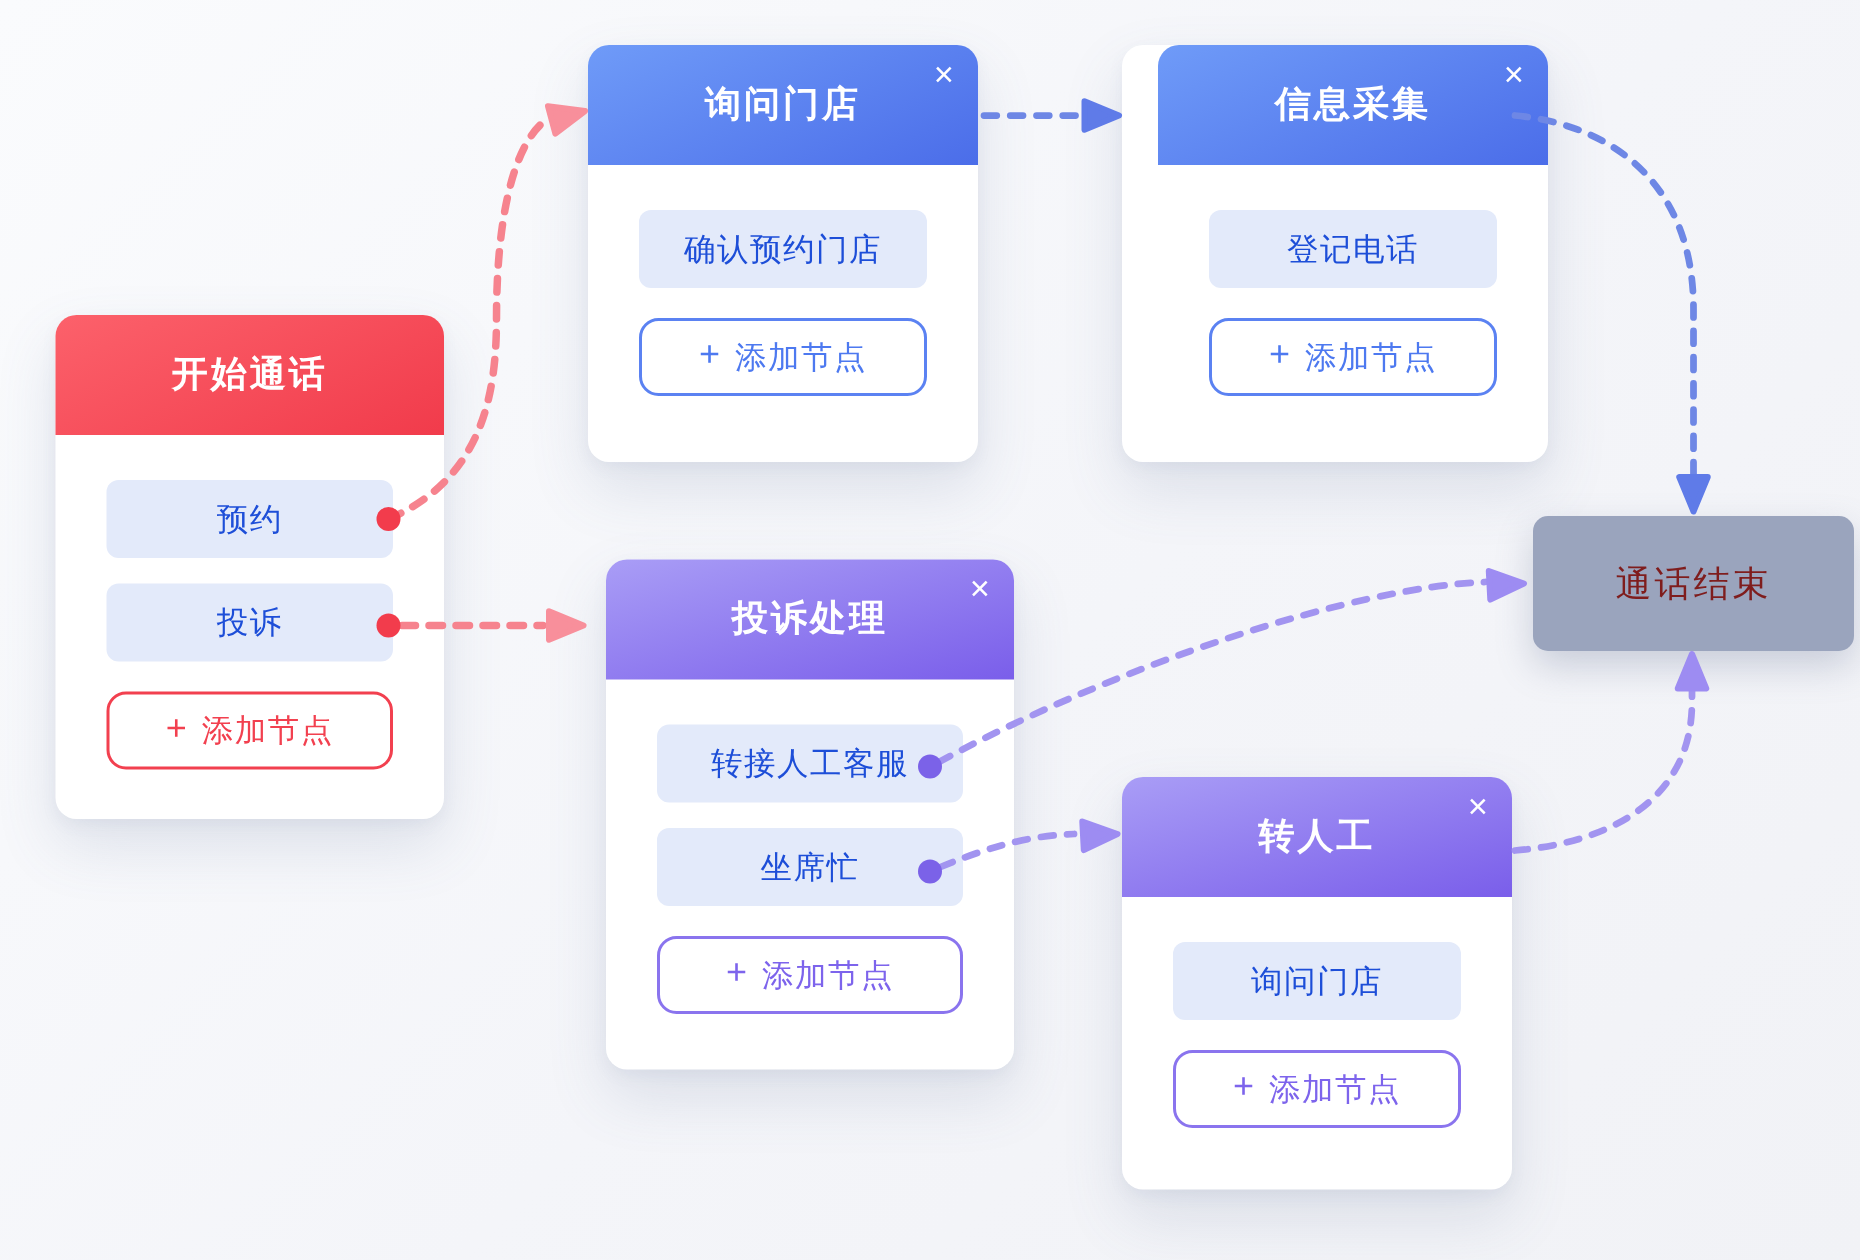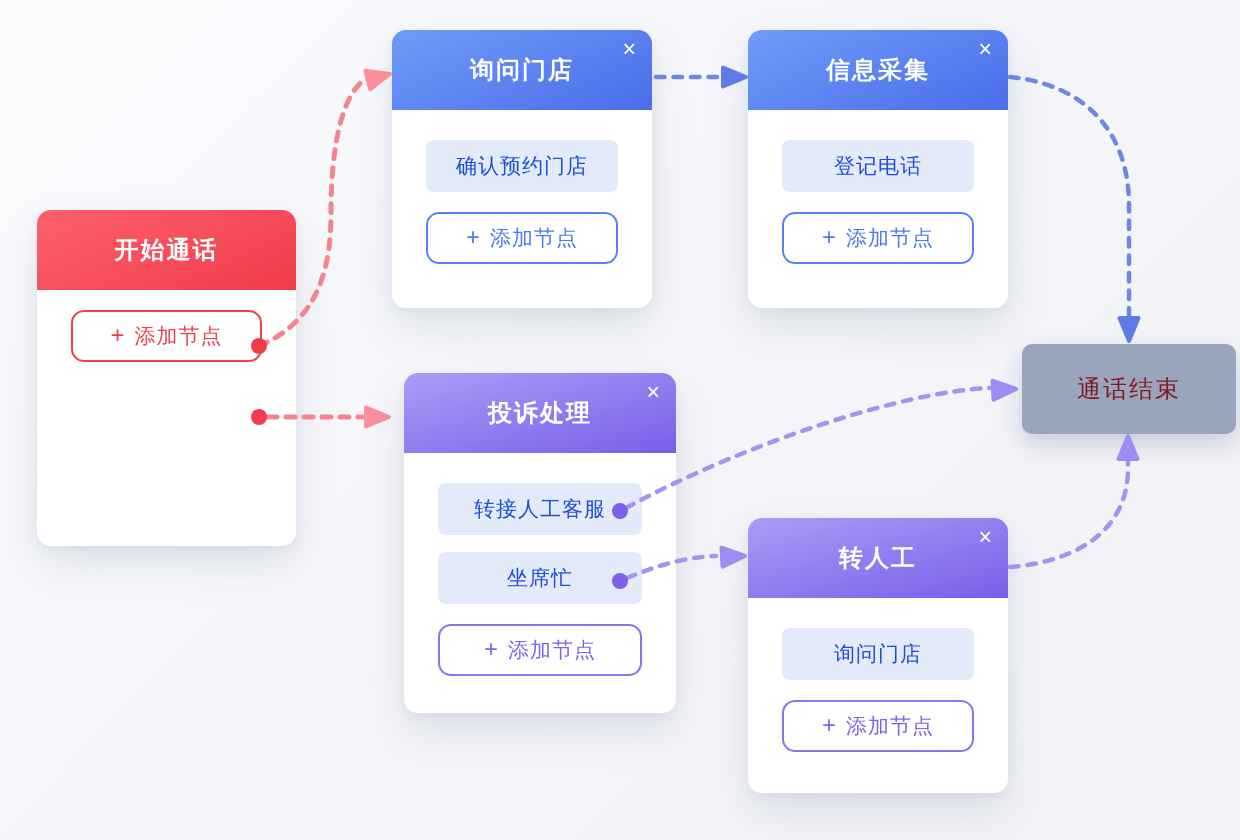--- a/index.html
+++ b/index.html
@@ -38,39 +38,47 @@
     display:flex; align-items:center; justify-content:center; gap:9px;
     font-size:21px; letter-spacing:1px; cursor:pointer;
   }
   .add-btn .plus { font-size:24px; font-weight:400; line-height:1; margin-top:-2px; }
   .btn-red    { color:#f2404f; border-color:#f2404f; }
   .btn-blue   { color:#4d79f0; border-color:#5b82f2; }
   .btn-purple { color:#7d64ec; border-color:#8a74ee; }
 
   #n-start     { left:37px;  top:210px; width:259px; height:336px; }
   #n-ask       { left:392px; top:30px;  width:260px; height:278px; }
-  #n-info      { left:748px; top:30px;  width:260px; height:278px; }
+  #n-info      { left:748px; top:30px;  width:260px; height:278px;padding-left:24px; }
   #n-complaint { left:404px; top:373px; width:272px; height:340px;text-align:center; }
   #n-human     { left:748px; top:518px; width:260px; height:275px; }
   #n-end {
     left:1022px; top:344px; width:214px; height:90px;
     background:#9aa4bd; border-radius:10px;
     display:flex; align-items:center; justify-content:center;
     box-shadow: 0 10px 24px rgba(111,124,155,.32);
   }
   #n-end .end-title { color:#7f1d1d; font-size:24px; font-weight:normal; letter-spacing:2px; }
 
   #edge-layer { position:absolute; left:0; top:0; z-index:10; pointer-events:none; }
 </style>
 </head>
 <body>
 
 <div class="node" id="n-start">
   <div class="node-header hdr-red">
     <span class="node-title">开始通话</span>
+  </div>
+  <div class="items">
+    <div class="pill">
+        <span>预约</span>
+      </div>
+    <div class="pill">
+        <span>投诉</span>
+      </div>
   </div>
   <div class="add-btn btn-red">
     <span class="plus">+</span>
     <span>添加节点</span>
   </div>
 </div>
 
 <div class="node" id="n-ask">
   <div class="node-header hdr-blue">
     <span class="node-title">询问门店</span>

